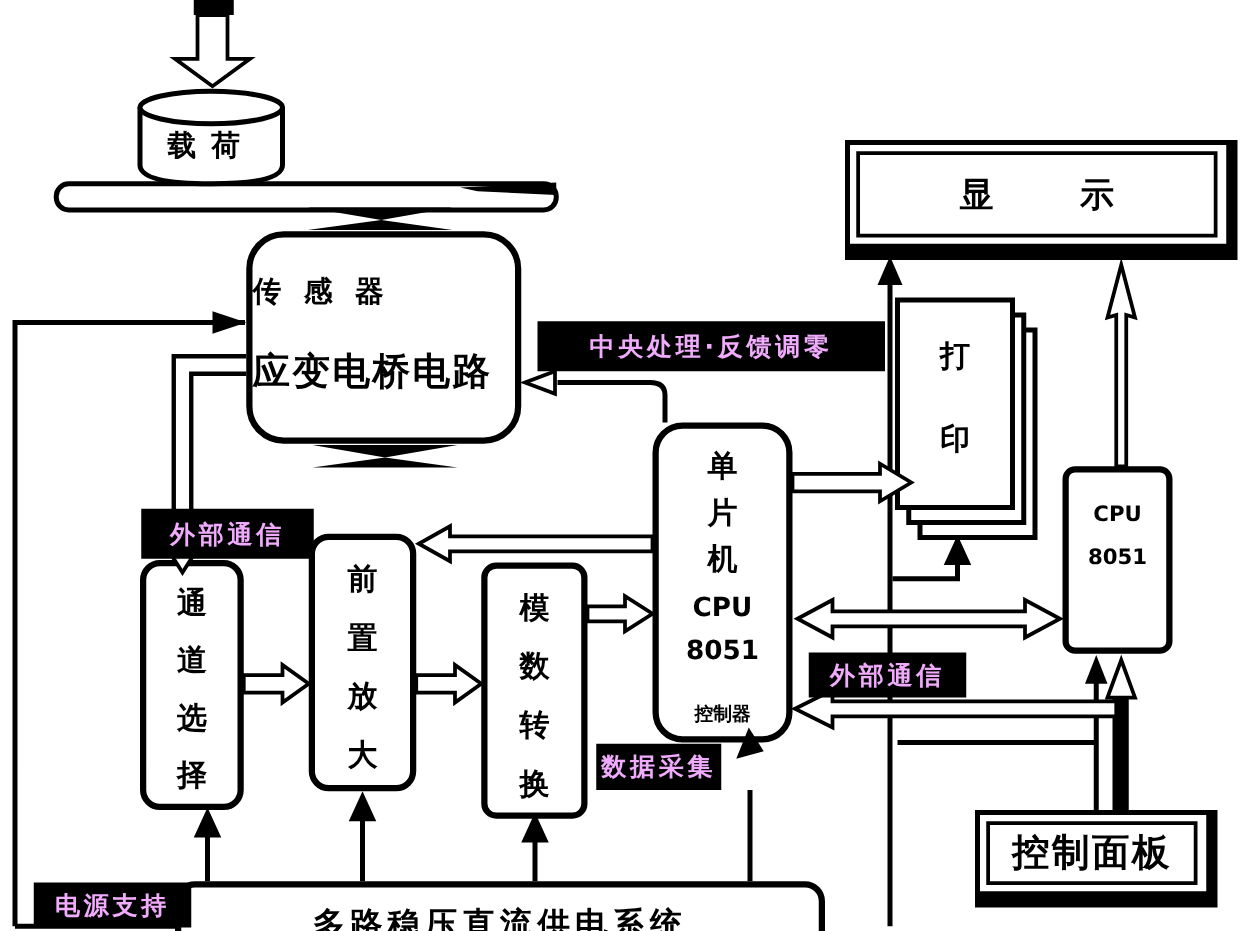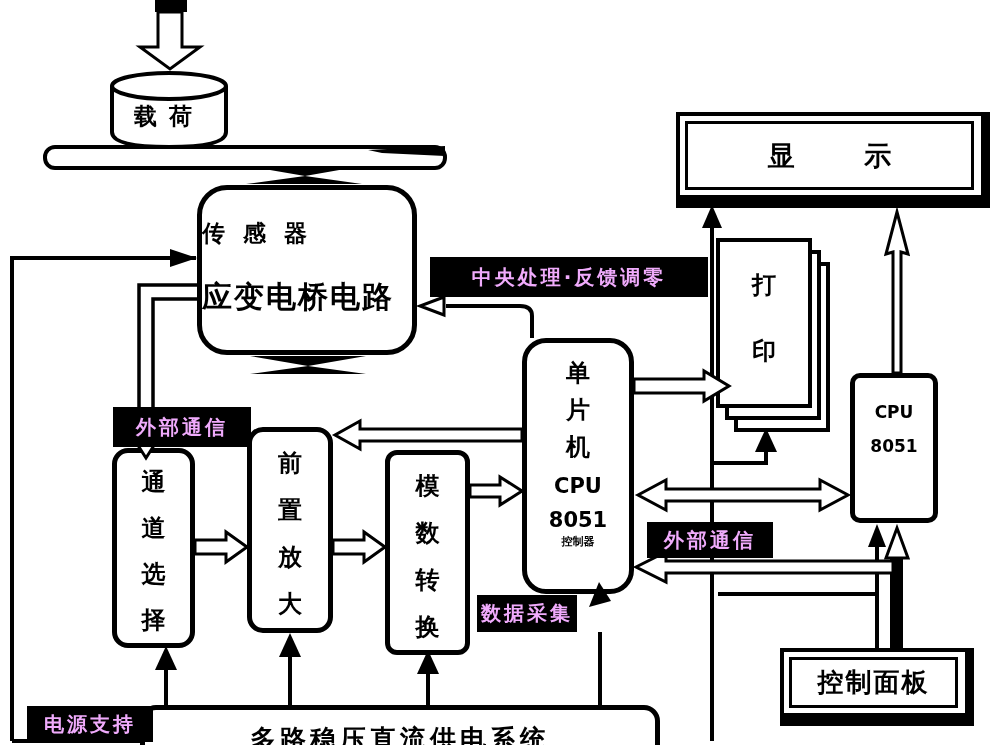--- a/index.html
+++ b/index.html
@@ -117,40 +117,40 @@
 数
 转
 换</div>
 
   <div class="box" style="left:522px;top:338px;width:112px;height:256px;border-radius:24px;text-align:center;">
     <div class="vtext" style="margin-top:12px;font-size:24px;line-height:37px;">单
 片
 机</div>
     <div style="margin-top:8px;font-size:21px;font-weight:bold;">CPU</div>
     <div style="margin-top:10px;font-size:21px;font-weight:bold;">8051</div>
-    <div style="margin-top:2px;font-size:11px;font-weight:bold;">控制器</div>
+    <div style="margin-top:30px;font-size:15px;font-weight:bold;">控制器</div>
   </div>
 
   <div class="box transparent vtext" style="left:718px;top:252px;width:92px;height:150px;font-size:24px;line-height:66px;z-index:1;">打
 印</div>
 
   <div class="frame3d" style="left:676px;top:112px;width:314px;height:96px;">
     <div class="inner" style="justify-content:space-around;padding:0 45px;font-size:27px;">
       <span>显</span>
       <span>示</span>
     </div>
   </div>
 
   <div class="box" style="left:850px;top:373px;width:88px;height:150px;border-radius:10px;text-align:center;">
     <div style="margin-top:24px;font-size:17px;font-weight:bold;">CPU</div>
     <div style="margin-top:14px;font-size:17px;font-weight:bold;">8051</div>
   </div>
 
   <div class="frame3d" style="left:780px;top:648px;width:194px;height:78px;">
-    <div class="inner" style="justify-content:center;font-size:26px;letter-spacing:2px;">
+    <div class="inner" style="justify-content:center;font-size:30px;letter-spacing:2px;">
       <span>控制面板</span>
     </div>
   </div>
 
   <div class="box" style="left:140px;top:705px;width:520px;height:45px;border-radius:16px 16px 0 0;text-align:center;">
     <div style="margin-top:12px;font-size:26px;font-weight:bold;letter-spacing:4px;">多路稳压直流供电系统</div>
   </div>
 
   <svg class="overlay" width="992" height="745" viewBox="0 0 992 745">
     <polygon points="127,428 165,428 146,458" fill="#fff" stroke="#000" stroke-width="3"></polygon>

